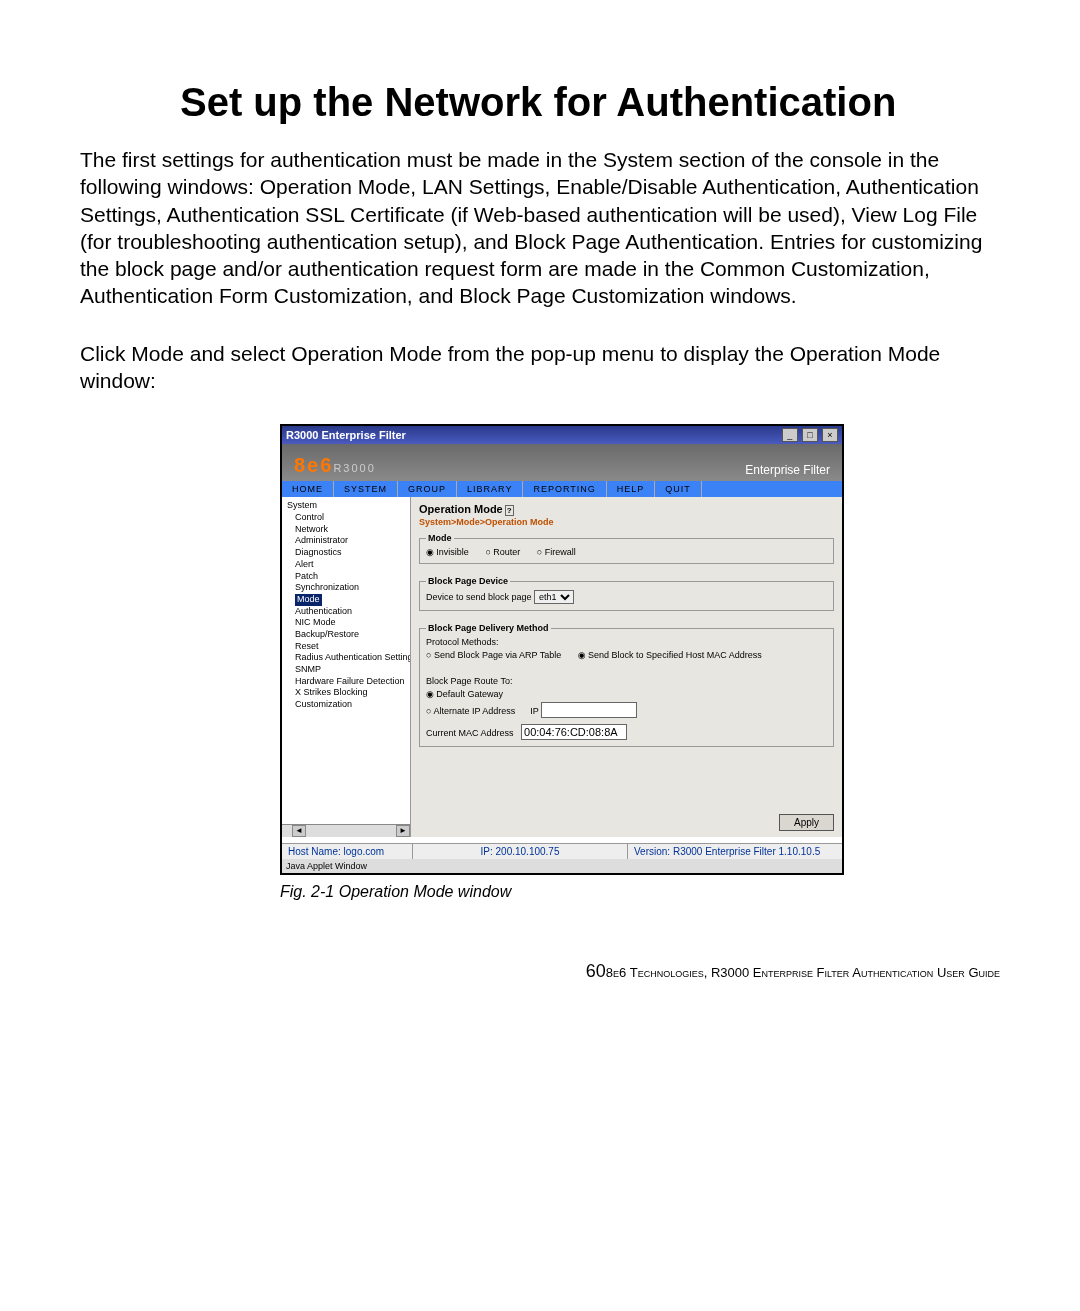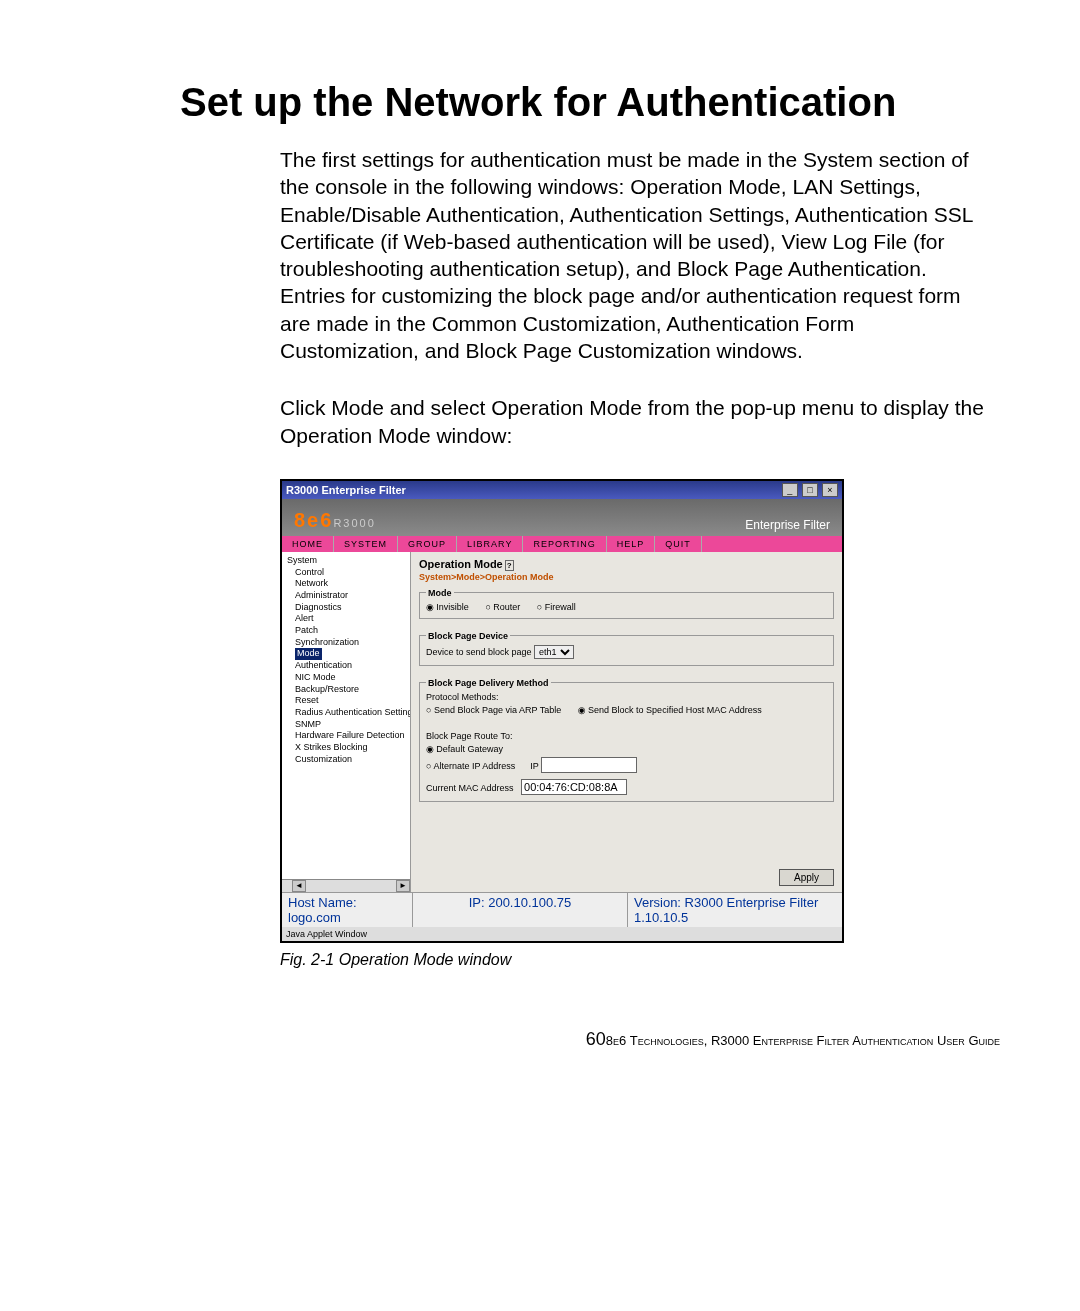--- a/index.html
+++ b/index.html
@@ -25,21 +25,20 @@
   .header-italic { font-style: italic; font-variant: small-caps; }
   h1.main-title {
     font-family: Arial, Helvetica, sans-serif;
     font-size: 40px;
     font-weight: bold;
     margin: 30px 0 20px 100px;
   }
   .para {
     font-size: 21px;
     line-height: 1.3;
-    margin-left: 200px;
     margin-right: 10px;
     margin-bottom: 30px;
   }
   h2.sub-title {
     font-size: 30px;
     font-style: italic;
     font-weight: bold;
     margin: 30px 0 15px 100px;
   }
   
@@ -84,21 +83,21 @@
     color: #fff;
   }
   .brand-logo {
     color: #ff7700;
     font-size: 20px;
     font-weight: bold;
   }
   .brand-logo span { color: #ccc; font-weight: normal; font-size: 11px; letter-spacing: 2px;}
   .brand-right { color: #fff; font-size: 12px; }
   .menu-bar {
-    background: #ec4899;
+    background: #3b82f6;
     display: flex;
     font-size: 9px;
     letter-spacing: 1px;
   }
   .menu-bar div {
     padding: 3px 10px;
     border-right: 1px solid #aaa;
   }
   .content-row { display: flex; min-height: 340px; }
   .tree {
@@ -148,22 +147,23 @@
     position: absolute;
     bottom: 6px;
     right: 8px;
     background: #d9d7d0;
     border: 1px solid #555;
     padding: 2px 14px;
     font-size: 10px;
   }
   .status-bar {
     display: flex;
-    font-size: 13px;
+    font-size: 10px;
     border-top: 1px solid #999;
+    margin-top: 6px;
   }
   .status-bar div {
     border-right: 1px solid #999;
     padding: 2px 6px;
     color: #003399;
     background: #eee;
   }
   .status-bar div:nth-child(1){ width: 118px;}
   .status-bar div:nth-child(2){ flex:1; text-align:center;}
   .status-bar div:nth-child(3){ flex:1; border-right:none;}

